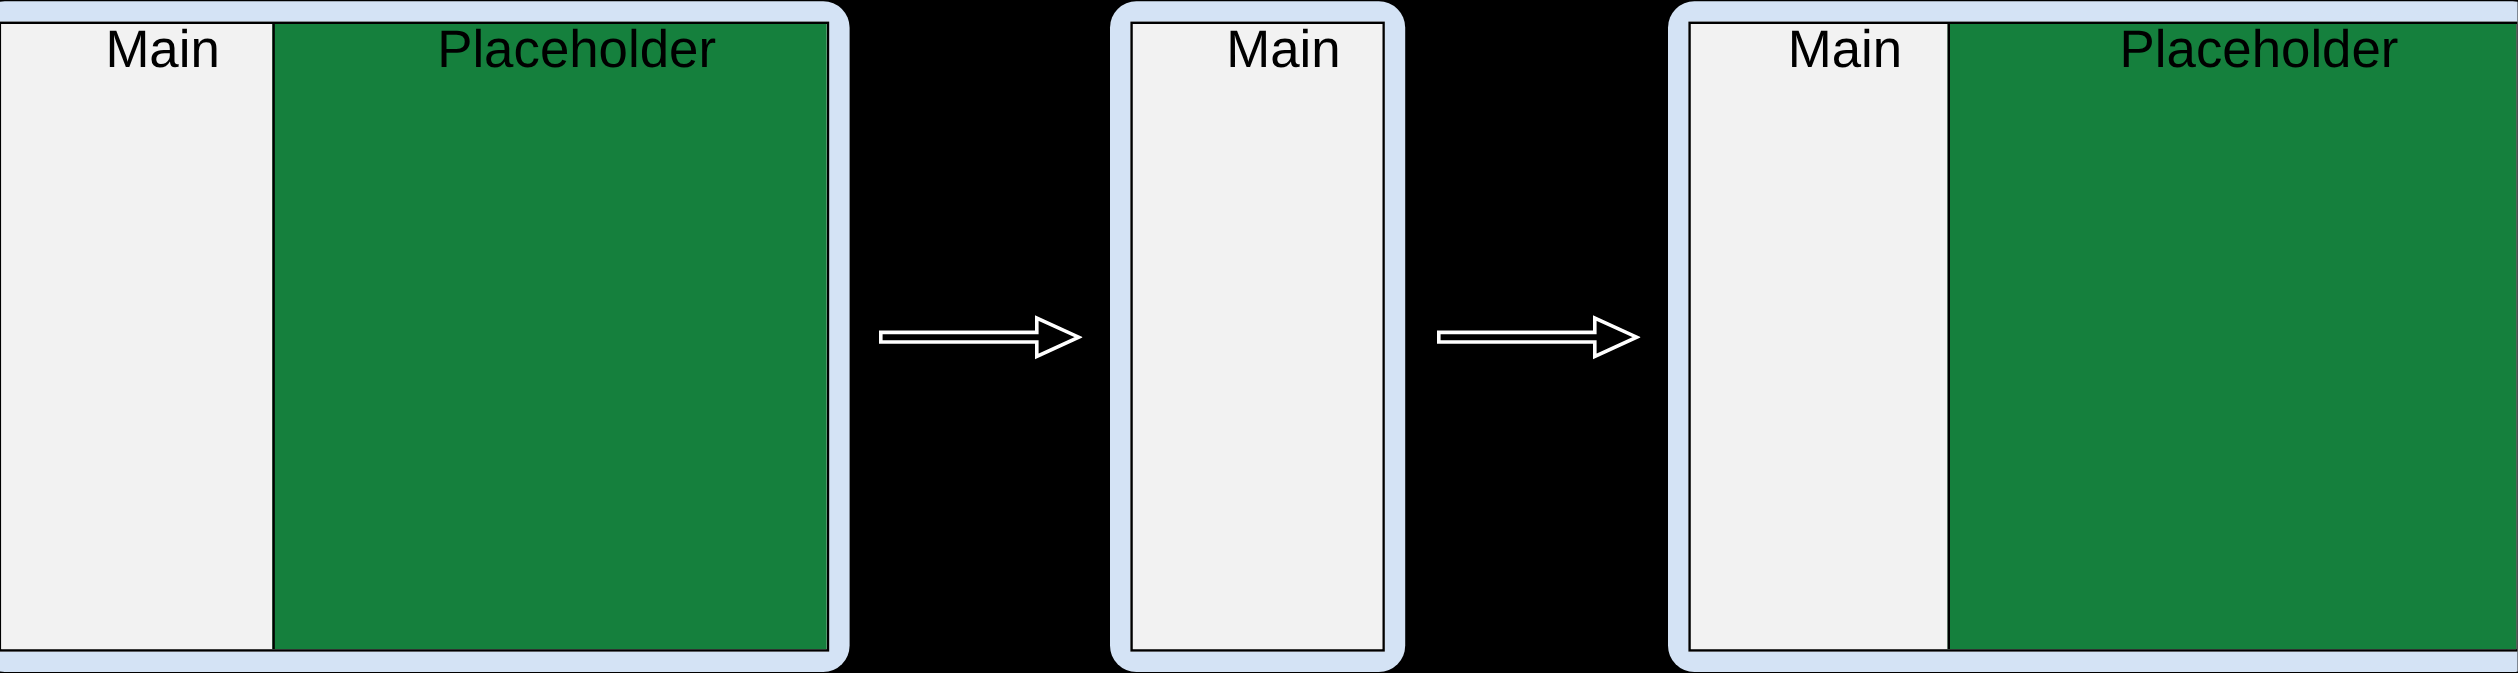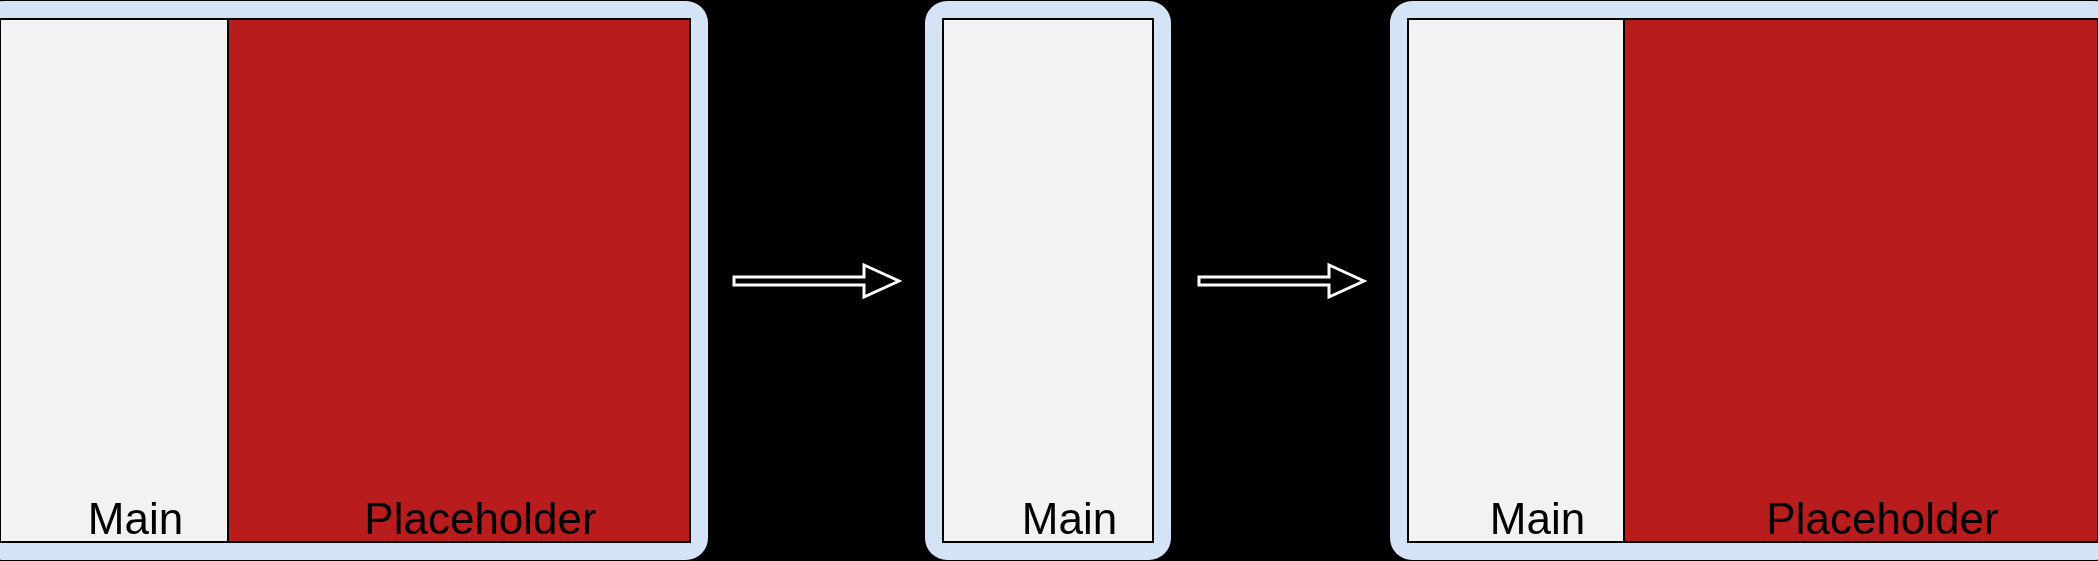--- a/index.html
+++ b/index.html
@@ -40,31 +40,31 @@
     display: flex;
     flex-direction: row;
     overflow: hidden;
   }
 
   
   .region {
     position: relative;
     box-sizing: border-box;
     display: flex;
-    align-items: flex-end;
+    align-items: flex-start;
     justify-content: center;
     height: 100%;
     overflow: hidden;
     padding-left: 43px;
   }
   .region-main {
     background: #f2f2f2;
   }
   .region-placeholder {
-    background: #b91c1c;
+    background: #15803d;
     border-left: 2px solid #000000;
     flex: 1 1 auto;
   }
   .region-label {
     font-family: "Liberation Sans", sans-serif;
     font-size: 44px;
     line-height: 1;
     color: #000000;
     white-space: nowrap;
     user-select: none;

